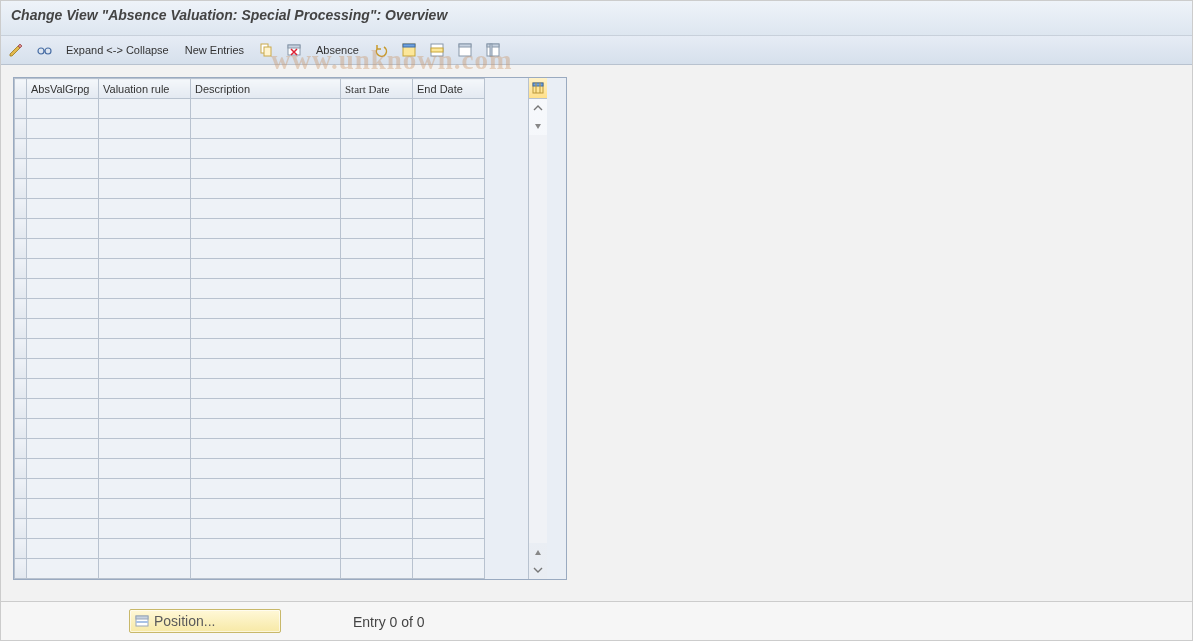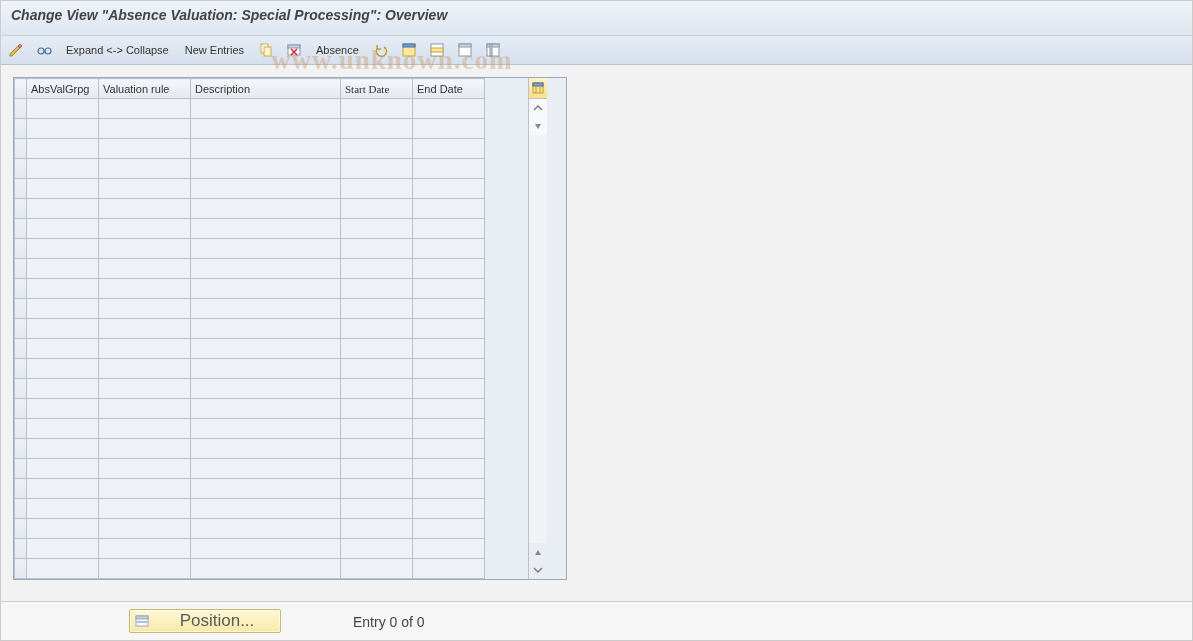--- a/index.html
+++ b/index.html
@@ -159,21 +159,21 @@
     height: 22px;
     border: 1px solid #c8b86a;
     background: linear-gradient(#fff8d8,#f7e9a6);
     border-radius: 2px;
     display: flex;
     align-items: center;
     cursor: pointer;
     box-shadow: inset 0 0 0 1px rgba(255,255,255,0.6);
   }
   .pos-btn .pic { width:16px; height:16px; margin:0 4px; display:flex;align-items:center;justify-content:center; }
-  .pos-btn .lbl { flex:1; text-align:center; color:#5a5a5a; font-size:17px; }
+  .pos-btn .lbl { flex:1; text-align:left; color:#5a5a5a; font-size:14px; }
   .entry-count {
     position: absolute;
     left: 352px;
     top: 12px;
     color:#444;
     font-size: 14px;
   }
 </style>
 </head>
 <body>

